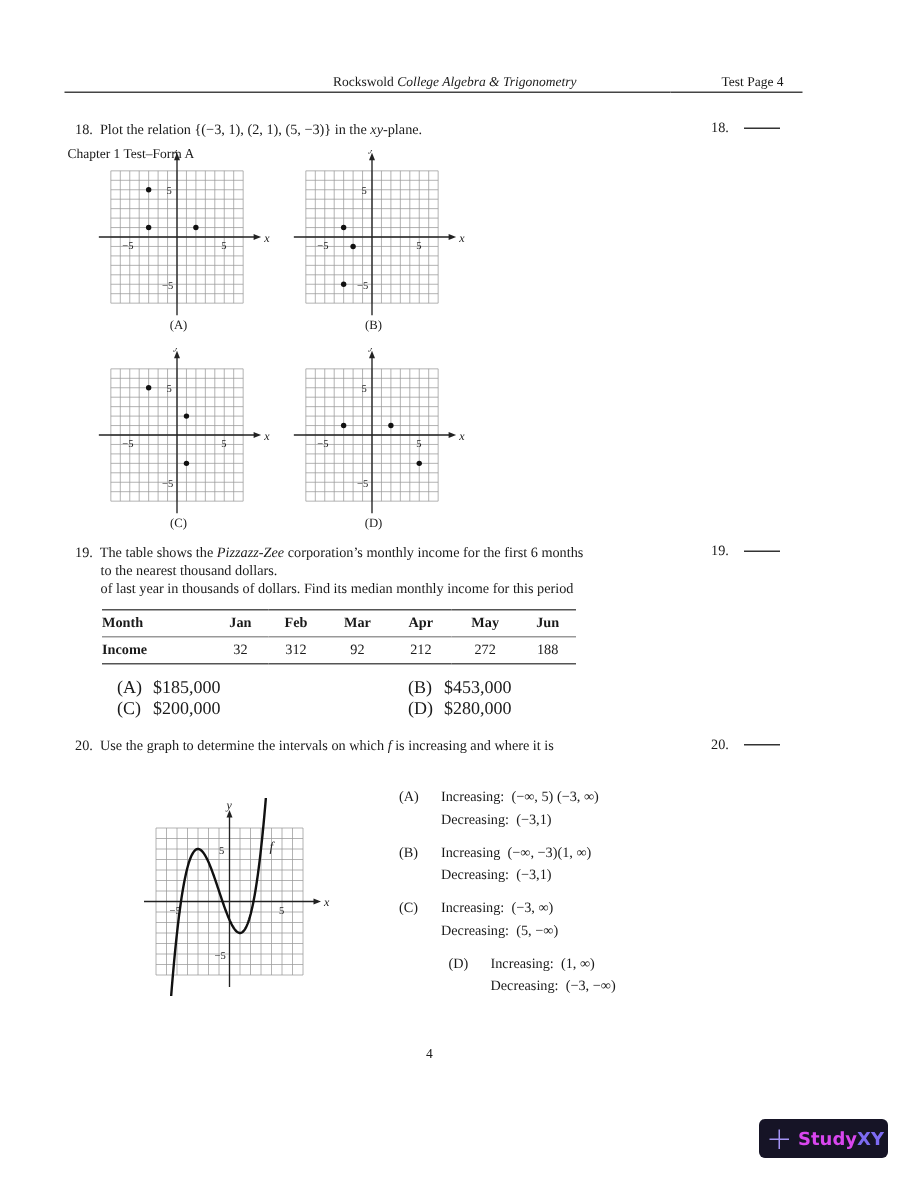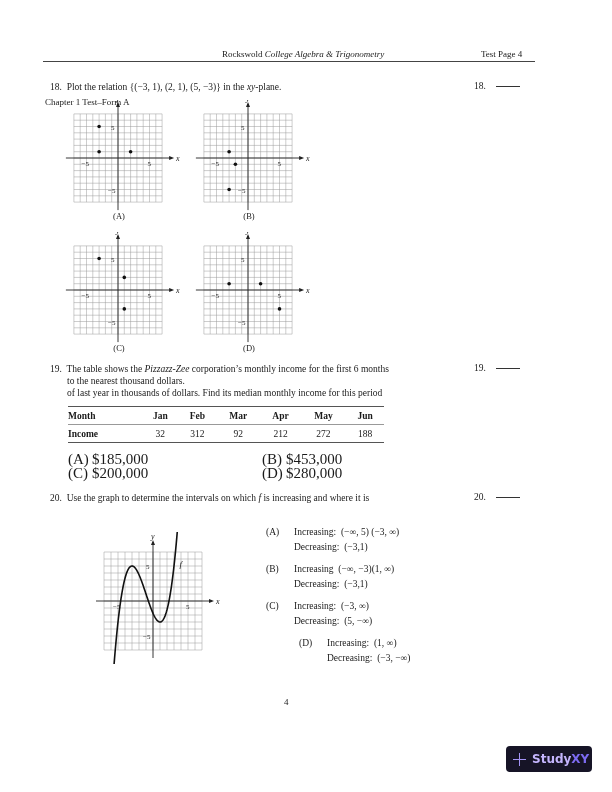--- a/index.html
+++ b/index.html
@@ -10,33 +10,33 @@
   .q { font-size: 9.5px; line-height: 12px; white-space: nowrap; }
   .ansnum { font-size: 9.5px; white-space: nowrap; }
   .blank { display: inline-block; width: 24px; border-bottom: 0.8px solid #333; margin-left: 10px; transform: translateY(-2px); }
   svg text { font-family: "Liberation Serif", "DejaVu Serif", serif; }
   .glabel { font-size: 8.5px; text-align: center; width: 40px; }
   table.inc { position: absolute; left: 68px; top: 406px; width: 316px; border-collapse: collapse; font-size: 9.5px; }
   table.inc th, table.inc td { padding: 0; height: 17px; text-align: center; font-weight: normal; margin-top: 32px; }
   table.inc tr.head th { font-weight: bold; border-top: 1.3px solid #555; border-bottom: 1.3px solid #999; }
   table.inc tr.body td { border-bottom: 1.3px solid #555; }
   table.inc .rowhead { text-align: left; font-weight: bold; }
-  .choice { font-size: 15px; white-space: nowrap; }
+  .choice { font-size: 12px; white-space: nowrap; margin-left: 10px; }
   .choice .letter { display: inline-block; width: 24px; }
   .iv { font-size: 9.5px; white-space: nowrap; }
   .iv .letter { display: inline-block; width: 28px; }
   .pagenum { font-size: 9px; }
   .badge { position: absolute; left: 506px; top: 746px; width: 86px; height: 26px; background: #161426;
            border-radius: 4px; display: flex; align-items: center; justify-content: flex-start;
            font-family: "DejaVu Sans", "Liberation Sans", sans-serif; font-weight: bold; font-size: 12px; }
   .badge .plus { position: relative; width: 13px; height: 13px; margin-left: 7px; margin-right: 6px; }
   .badge .plus::before, .badge .plus::after { content: ""; position: absolute; background: #a494f5; }
   .badge .plus::before { left: 6px; top: 0; width: 1.4px; height: 13px; }
   .badge .plus::after { top: 6px; left: 0; width: 13px; height: 1.4px; }
-  .badge .study { color: #c4b5fd; }
+  .badge .study { color: #d946ef; }
   .badge .xy { color: #7d6bf2; }
 </style>
 </head>
 <body>
 
 <div class="abs hdr" style="left:45px;margin-top:48px;">Chapter 1 Test–Form A</div>
 <div class="abs hdr" style="left:222px;">
   <span>Rockswold </span><i>College Algebra &amp; Trigonometry</i>
 </div>
 <div class="abs hdr" style="left:481px;">Test Page 4</div>

